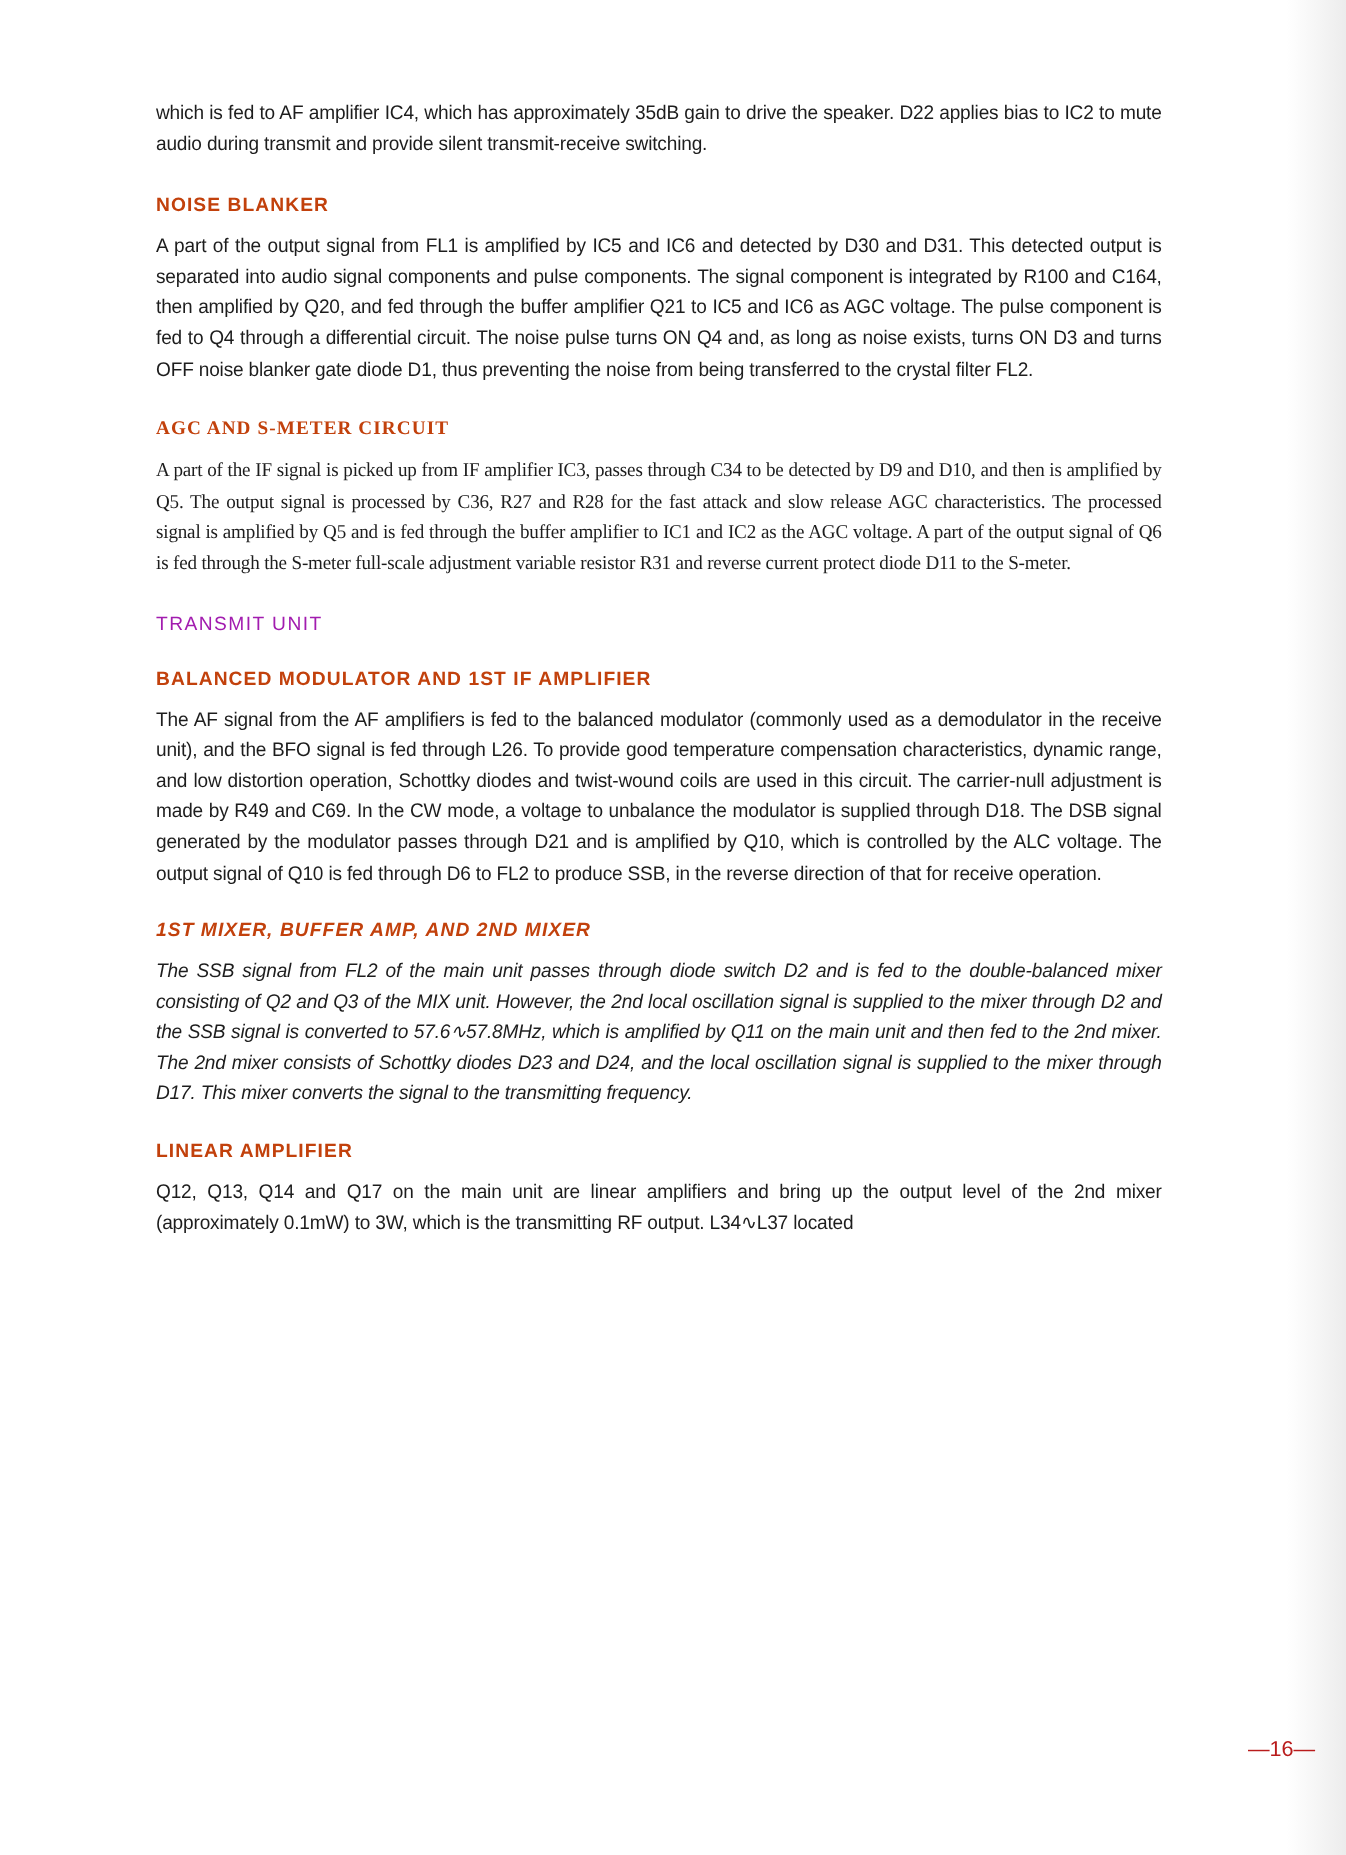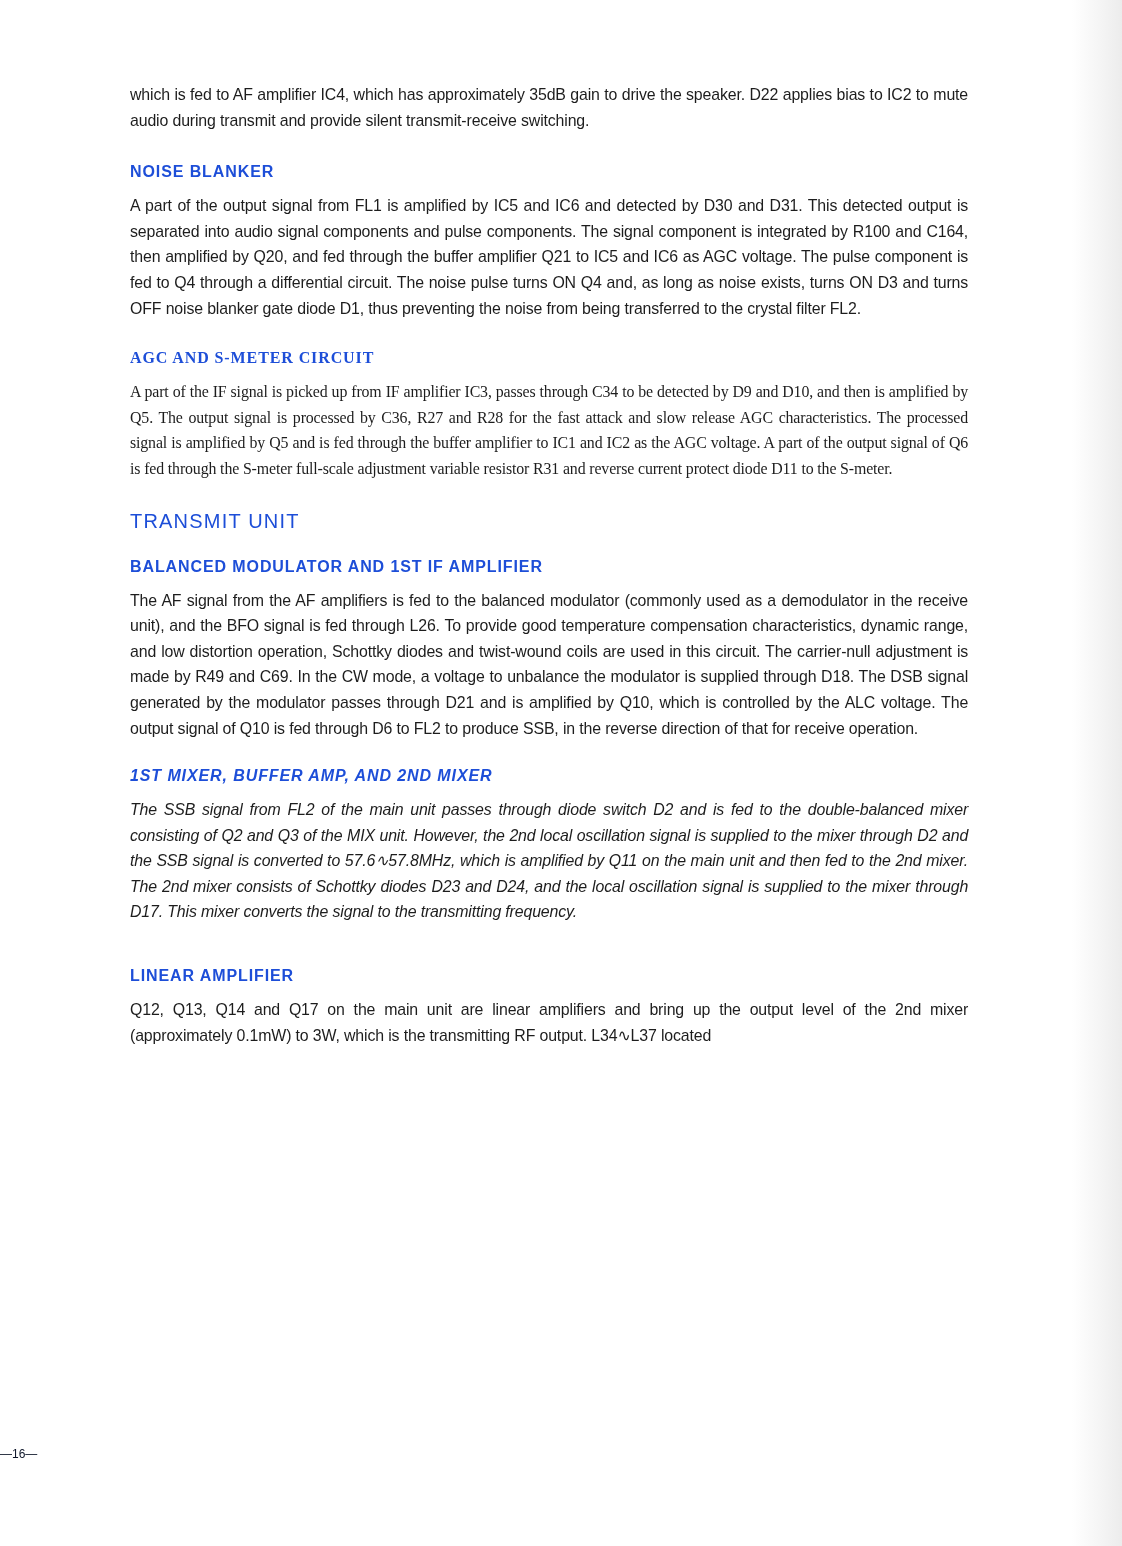--- a/index.html
+++ b/index.html
@@ -27,33 +27,33 @@
     transform: scaleX(0.97);
     transform-origin: left top;
     width: 864px;
   }
   h3.sub {
     margin: 0;
     font-size: 16px;
     font-weight: bold;
     letter-spacing: 0.9px;
     line-height: 22px;
-    color: #1d4ed8;
+    color: #c2410c;
   }
   h2.major {
     margin: 0;
-    font-size: 20px;
+    font-size: 16px;
     font-weight: normal;
     letter-spacing: 1.2px;
     line-height: 26px;
-    color: #1d4ed8;
+    color: #a21caf;
   }
   .page-number {
     position: absolute; top: 1447px; left: 0; width: 1096px;
-    text-align: left; font-size: 12px; color: #0f172a;
+    text-align: right; font-size: 18px; color: #b91c1c;
   }
 </style>
 </head>
 <body>
 
 <div class="page-edge"></div>
 
 <div class="content">
   <p class="para">which is fed to AF amplifier IC4, which has approximately 35dB gain to drive the speaker. D22 applies bias to IC2 to mute audio during transmit and provide silent transmit-receive switching.</p>
 
@@ -74,20 +74,20 @@
     <div style="margin-top:22px;">
       <h3 class="sub">BALANCED MODULATOR AND 1ST IF AMPLIFIER</h3>
       <p class="para" style="margin-top:10px;">The AF signal from the AF amplifiers is fed to the balanced modulator (commonly used as a demodulator in the receive unit), and the BFO signal is fed through L26.  To provide good temperature compensation characteristics, dynamic range, and low distortion operation, Schottky diodes and twist-wound coils are used in this circuit.  The carrier-null adjustment is made by R49 and C69.  In the CW mode, a voltage to unbalance the modulator is supplied through D18.  The DSB signal generated by the modulator passes through D21 and is amplified by Q10, which is controlled by the ALC voltage.  The output signal of Q10 is fed through D6 to FL2 to produce SSB, in the reverse direction of that for receive operation.</p>
     </div>
 
     <div style="margin-top:24px;font-style:italic;">
       <h3 class="sub">1ST MIXER, BUFFER AMP, AND 2ND MIXER</h3>
       <p class="para" style="margin-top:10px;">The SSB signal from FL2 of the main unit passes through diode switch D2 and is fed to the double-balanced mixer consisting of Q2 and Q3 of the MIX unit.  However, the 2nd local oscillation signal is supplied to the mixer through D2 and the SSB signal is converted to 57.6∿57.8MHz, which is amplified by Q11 on the main unit and then fed to the 2nd mixer.  The 2nd mixer consists of Schottky diodes D23 and D24, and the local oscillation signal is supplied to the mixer through D17.  This mixer converts the signal to the transmitting frequency.</p>
     </div>
 
-    <div style="margin-top:40px;">
+    <div style="margin-top:24px;">
       <h3 class="sub">LINEAR AMPLIFIER</h3>
       <p class="para" style="margin-top:10px;">Q12, Q13, Q14 and Q17 on the main unit are linear amplifiers and bring up the output level of the 2nd mixer (approximately 0.1mW) to 3W, which is the transmitting RF output.  L34∿L37 located</p>
     </div>
   </div>
 </div>
 
 <div class="page-number">—16—</div>
 
 </body></html>

